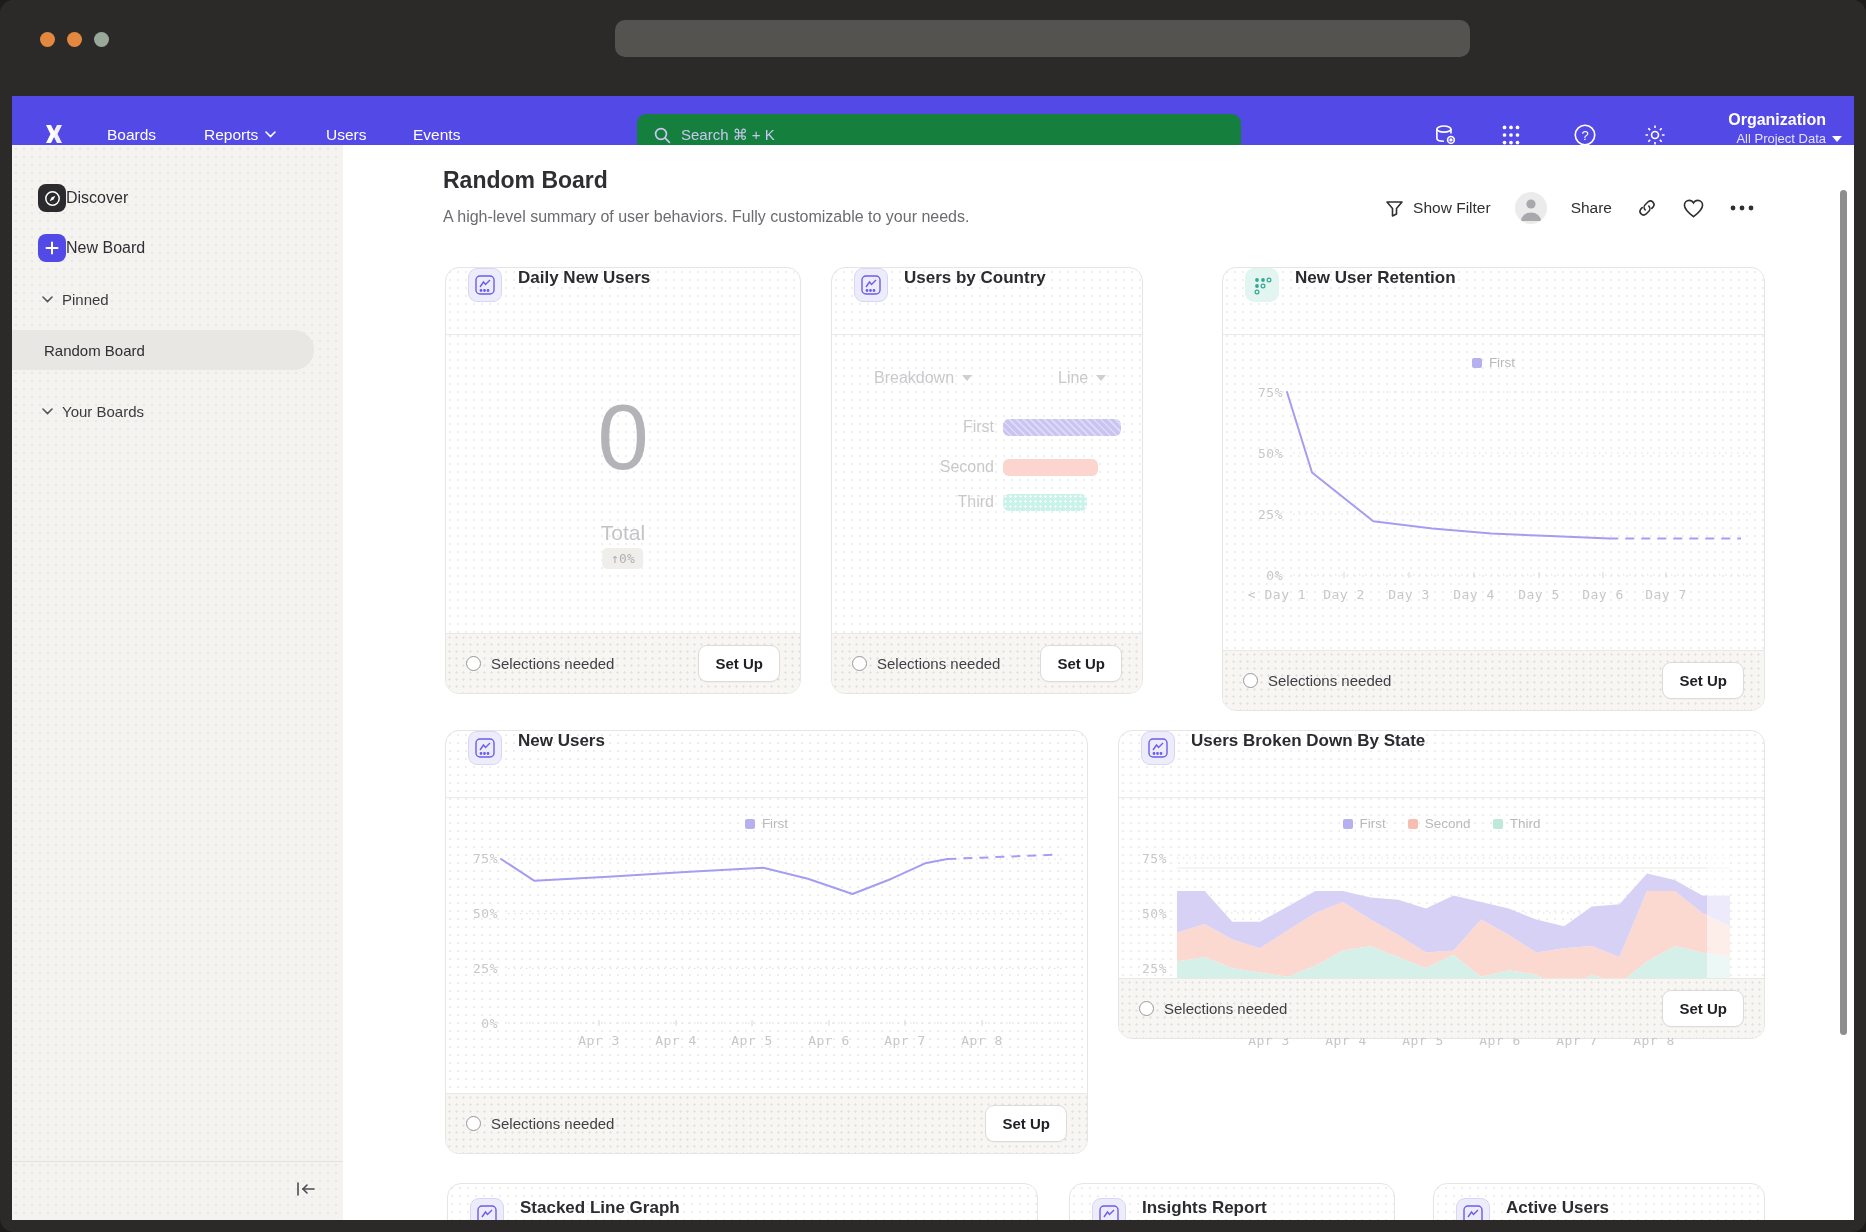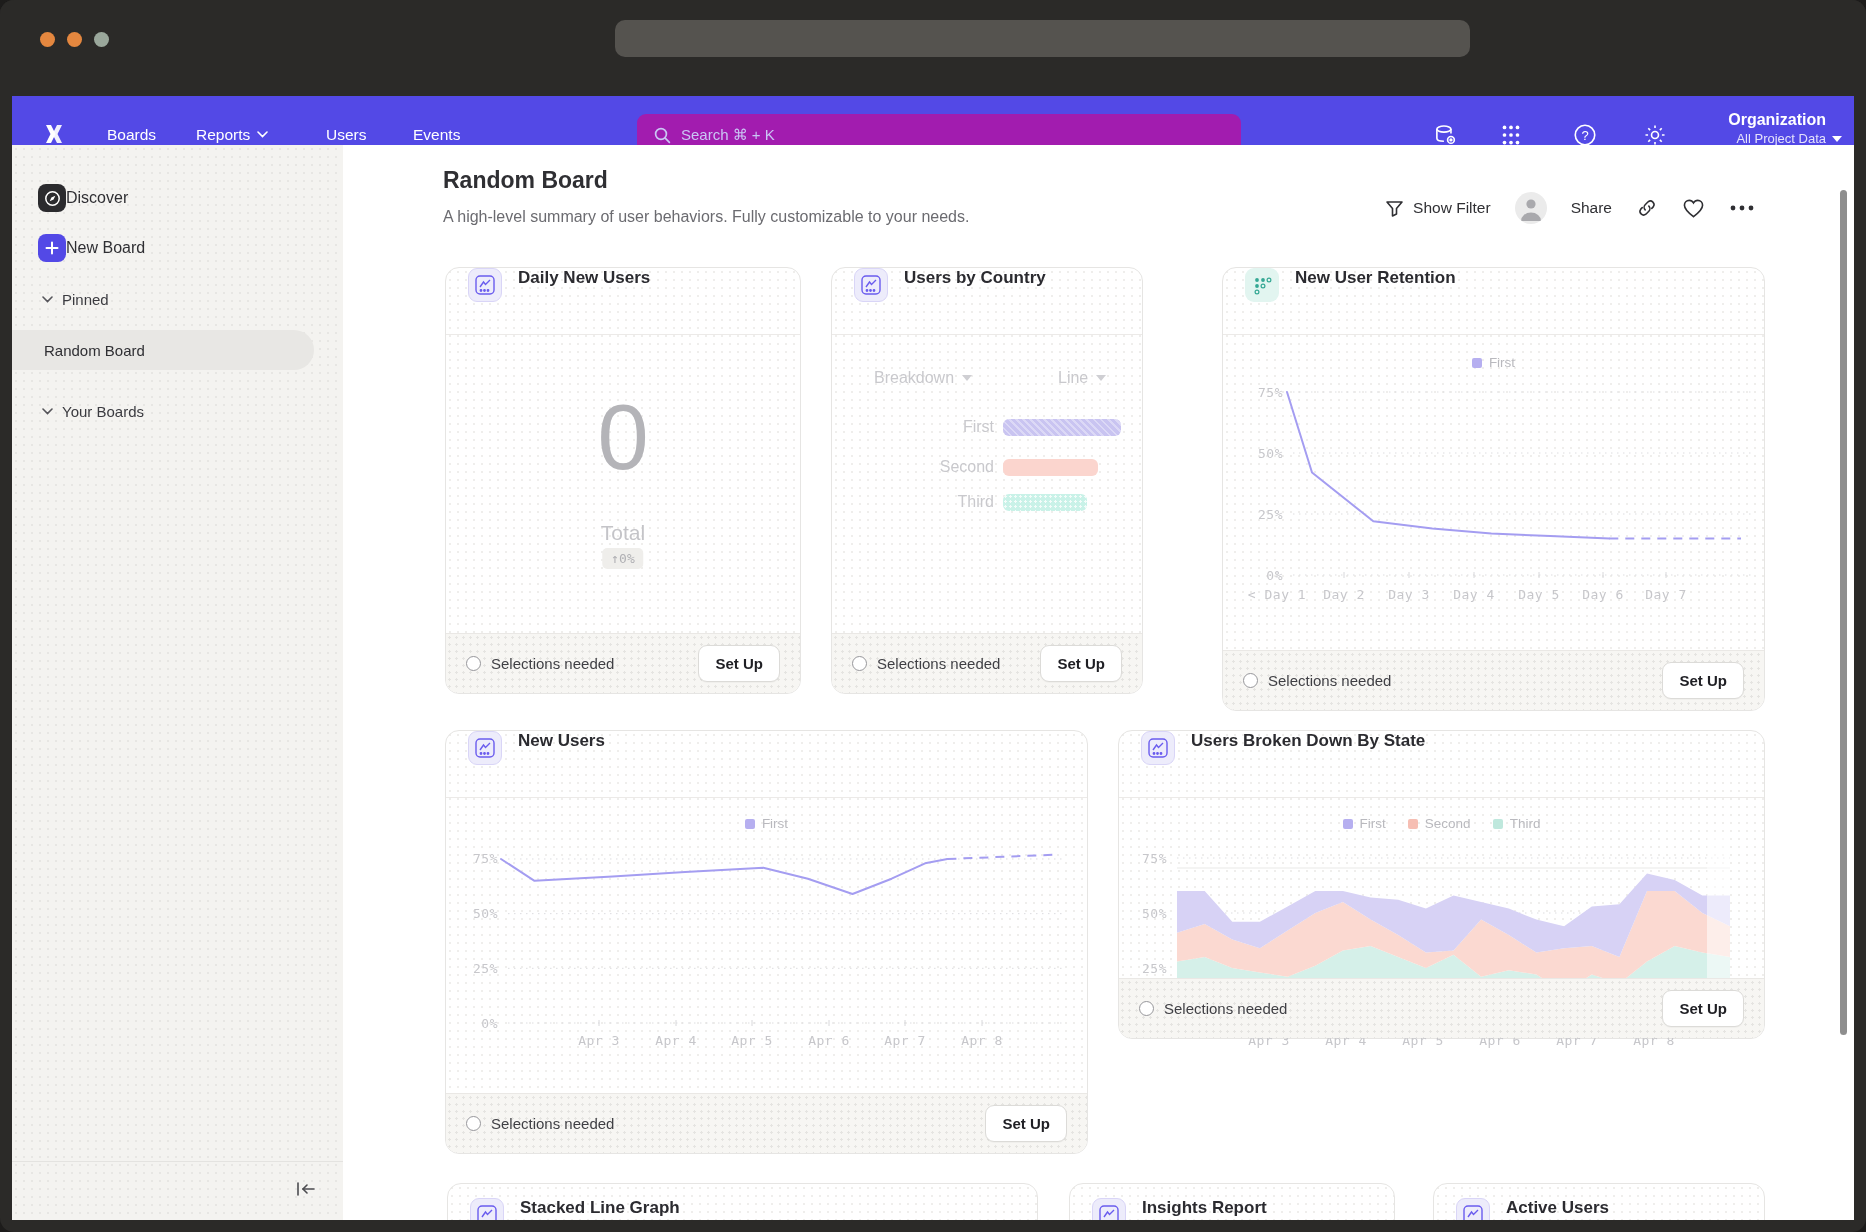--- a/index.html
+++ b/index.html
@@ -6,21 +6,21 @@
   .screen{position:relative;width:1866px;height:1232px;background:#2b2a28;border-radius:14px;overflow:hidden;}
   
   .chrome{position:absolute;left:0;top:0;width:1866px;height:68px;background:#2b2a28;}
   .light{position:absolute;top:32px;width:15px;height:15px;border-radius:50%;}
   .urlbar{position:absolute;left:615px;top:20px;width:855px;height:37px;background:#55534f;border-radius:10px;}
   
   .navbar{position:absolute;left:12px;top:68px;width:1842px;height:83px;background:#5349e6;margin-top:28px;}
   .nav-inner{position:relative;width:100%;height:100%;color:#fff;}
   .logo{position:absolute;left:28px;top:24px;}
   .nav-item{position:absolute;top:0;height:77px;display:flex;align-items:center;gap:7px;color:#fff;font-size:15.5px;font-weight:500;cursor:pointer;}
-  .search{position:absolute;left:625px;top:18px;width:604px;height:42px;background:#a21caf;border-radius:9px;display:flex;align-items:center;padding-left:17px;box-sizing:border-box;gap:10px;}
+  .search{position:absolute;left:625px;top:18px;width:604px;height:42px;background:#15803d;border-radius:9px;display:flex;align-items:center;padding-left:17px;box-sizing:border-box;gap:10px;}
   .search-text{color:#cac6f4;font-size:15px;}
   .nav-icon{position:absolute;top:26px;width:26px;height:26px;}
   .org{position:absolute;right:28px;top:14px;text-align:right;color:#fff;}
   .org-name{font-size:16px;font-weight:700;line-height:20px;}
   .org-proj{font-size:13px;color:#e4e2fb;line-height:17px;}
   .org-chev{position:absolute;right:12px;top:32px;}
   
   .sidebar{position:absolute;left:12px;top:145px;width:331px;height:1075px;background:#f4f3f0;
     background-image:radial-gradient(circle,#e7e6e3 1px,transparent 1.2px);background-size:8px 8px;}
   .sb-item{position:absolute;left:26px;display:flex;align-items:center;cursor:pointer;}
@@ -91,21 +91,21 @@
     <div class="nav-inner">
       <span class="logo">
         <svg width="28" height="28" viewBox="0 0 28 28">
           <path d="M6 5 L11 5 L15.5 14 L11 23 L6 23 L10.5 14 Z" fill="#fff"></path>
           <path d="M22 5 L17 5 L12.5 14 L17 23 L22 23 L17.5 14 Z" fill="#fff" opacity="0.92"></path>
         </svg>
       </span>
       <span class="nav-item" style="left:95px;">
           <span>Boards</span>
         </span>
-      <span class="nav-item" style="left:184px;text-align:right;">
+      <span class="nav-item" style="left:192px;text-align:right;">
           <span>Reports</span>
         <svg width="11" height="7" viewBox="0 0 11 7">
             <polyline points="1,1 5.5,5.5 10,1" fill="none" stroke="#fff" stroke-width="1.6" stroke-linecap="round"></polyline>
           </svg>
       </span>
       <span class="nav-item" style="left:314px;">
           <span>Users</span>
         </span>
       <span class="nav-item" style="left:401px;">
           <span>Events</span>

